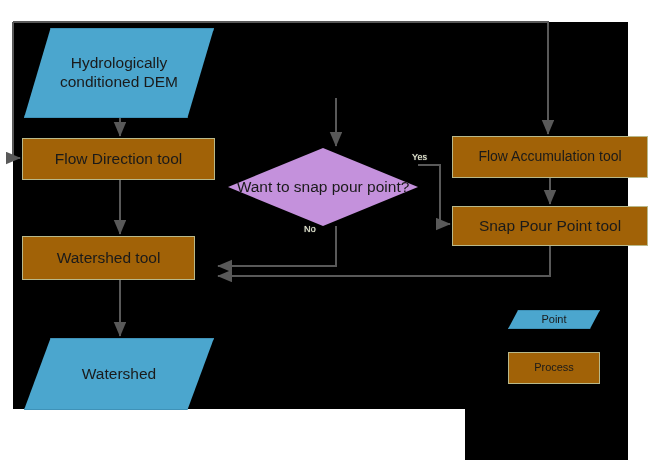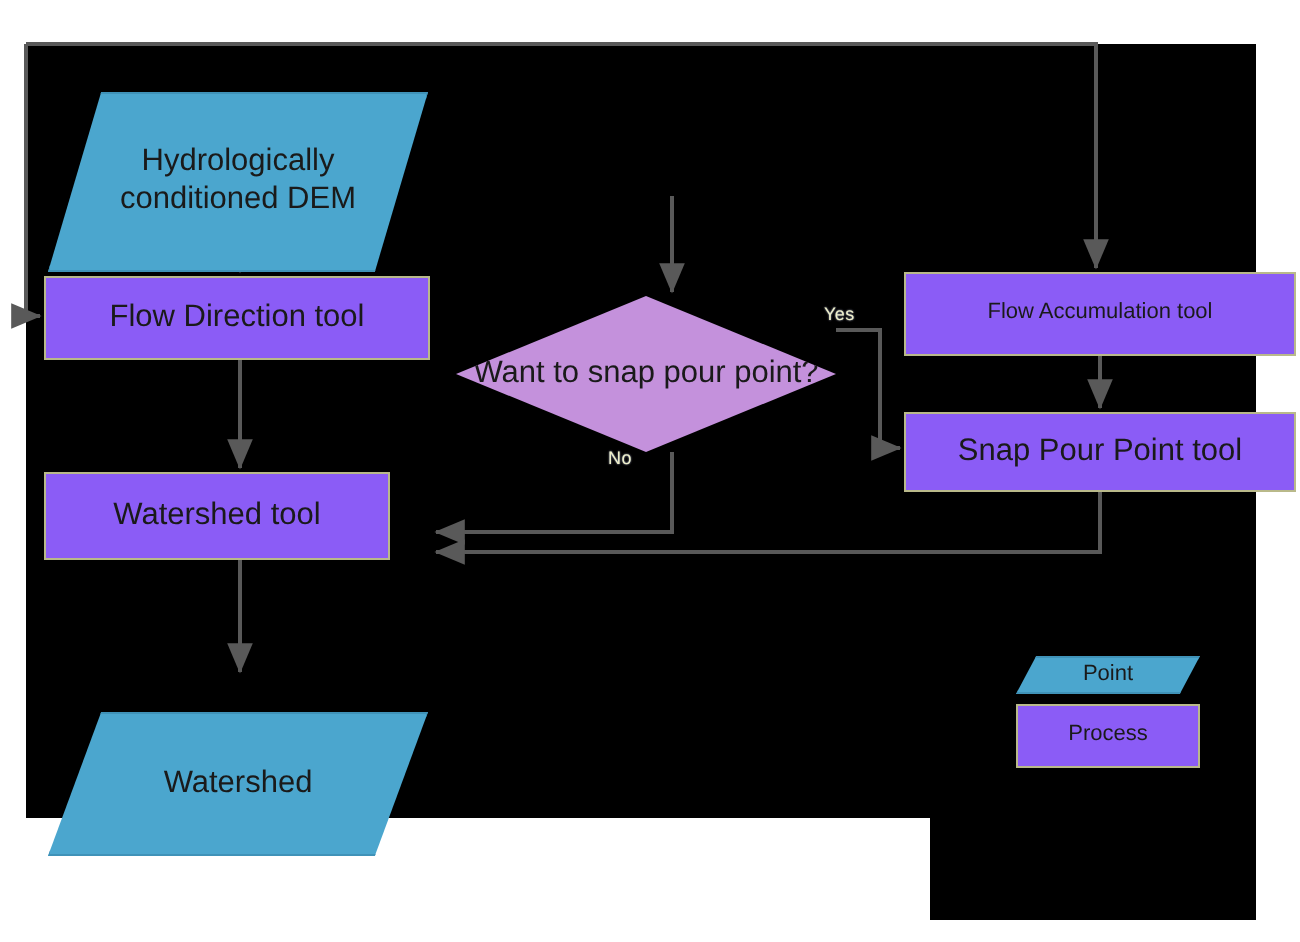--- a/index.html
+++ b/index.html
@@ -29,39 +29,38 @@
     color:#1a1a1a;
     line-height:1.22;
     box-sizing:border-box;
   }
   .node .lbl{display:block;width:100%;padding:0 6px;}
 
   
   .data-shape{
     background:#4ba6ce;
     border:1px solid #3f92b8;
-    margin-top:18px;
   }
 
   
   .process-shape{
-    background:#8b5cf6;
+    background:#a16207;
     border:1px solid #b9b98a;
   }
 
   
   .decision-shape{
     background:#c491dc;
   }
 
   
   #n-dem{left:24px;top:28px;width:190px;height:90px;font-size:15.5px;}
   #n-pour{left:245px;top:35px;width:190px;height:63px;font-size:15.5px;}
   #n-flowdir{left:22px;top:138px;width:193px;height:42px;font-size:15.5px;}
-  #n-flowacc{left:452px;top:136px;width:196px;height:42px;font-size:11px;}
+  #n-flowacc{left:452px;top:136px;width:196px;height:42px;font-size:14px;}
   #n-snap{left:452px;top:206px;width:196px;height:40px;font-size:15.5px;}
   #n-watershedtool{left:22px;top:236px;width:173px;height:44px;font-size:15.5px;}
   #n-watershed{left:24px;top:338px;width:190px;height:72px;font-size:15.5px;}
   #n-decision{left:228px;top:148px;width:190px;height:78px;font-size:15.5px;}
 
   
   .edge-label{
     position:absolute;
     font-size:9px;
     color:#f0f0c8;

